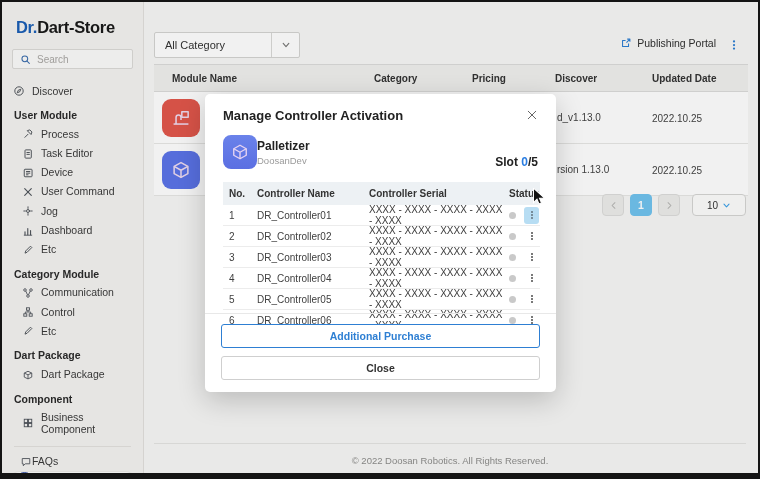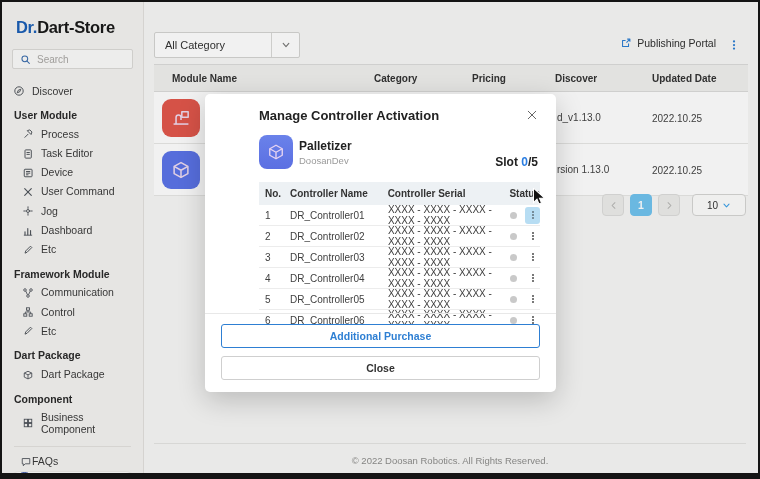--- a/index.html
+++ b/index.html
@@ -76,30 +76,30 @@
     border-radius:4px; display:flex; align-items:center; justify-content:center; gap:4px;
     font-size:10px; color:#333; cursor:pointer; }
   .pg-size .ic { width:9px; height:9px; color:#3aa0e8; }
 
   .main-footer { position:absolute; left:10px; right:12px; top:441px; border-top:1px solid #e4e4e2;
     text-align:center; padding-top:11px; font-size:9.5px; color:#8d8d8b; }
 
   
   .backdrop { position:absolute; inset:0; background:rgba(0,0,0,0.055); z-index:10; }
   .modal { position:absolute; left:203px; top:92px; width:351px; height:298px; background:#fff;
-    border-radius:5px; box-shadow:0 8px 28px rgba(0,0,0,0.20); z-index:20;padding-left:36px; }
+    border-radius:5px; box-shadow:0 8px 28px rgba(0,0,0,0.20); z-index:20; }
   .modal-head { display:flex; align-items:center; justify-content:space-between; padding:13px 16px 9px 18px; }
   .modal-title { font-size:13px; font-weight:700; color:#222; }
   .modal-close { width:16px; height:16px; color:#555; cursor:pointer; display:flex; align-items:center; justify-content:center; }
   .modal-close .ic { width:12px; height:12px; }
   .module-row { display:flex; align-items:center; padding:3px 18px 0; }
   .module-icon { width:34px; height:34px; border-radius:8px; background:linear-gradient(180deg,#6a82ea,#5b6fe2);
     display:flex; align-items:center; justify-content:center; color:#e6d3f2; }
   .module-icon .ic { width:20px; height:20px; }
-  .module-meta { margin-left:6px; flex:1; }
+  .module-meta { margin-left:0; flex:1; }
   .module-name { font-size:12px; font-weight:700; color:#222; }
   .module-dev { font-size:9.5px; color:#9a9a9a; margin-top:2px; }
   .slot { font-size:12px; font-weight:700; color:#222;margin-top:20px; }
   .slot .used { color:#2a7de1; }
 
   .ctrl-table { margin:13px 16px 0 18px; }
   .ctrl-hrow { display:flex; background:#edf1f4; }
   .ctrl-hrow span { font-size:10px; font-weight:700; color:#333; padding:6px 0 6px 6px; }
   .ctrl-row { display:flex; align-items:center; border-bottom:1px solid #ececec; height:21px; }
   .c-no { width:28px; padding-left:6px; }
@@ -319,21 +319,21 @@
               <use href="#i-chart"></use>
             </svg></span>
           <span>Dashboard</span>
         </div>
         <div class="nav-item">
           <span><svg class="ic " viewBox="0 0 16 16">
               <use href="#i-pen"></use>
             </svg></span>
           <span>Etc</span>
         </div>
-        <div class="nav-section">Framework Module</div>
+        <div class="nav-section">Category Module</div>
         <div class="nav-item">
           <span><svg class="ic " viewBox="0 0 16 16">
               <use href="#i-network"></use>
             </svg></span>
           <span>Communication</span>
         </div>
         <div class="nav-item">
           <span><svg class="ic " viewBox="0 0 16 16">
               <use href="#i-sitemap"></use>
             </svg></span>

